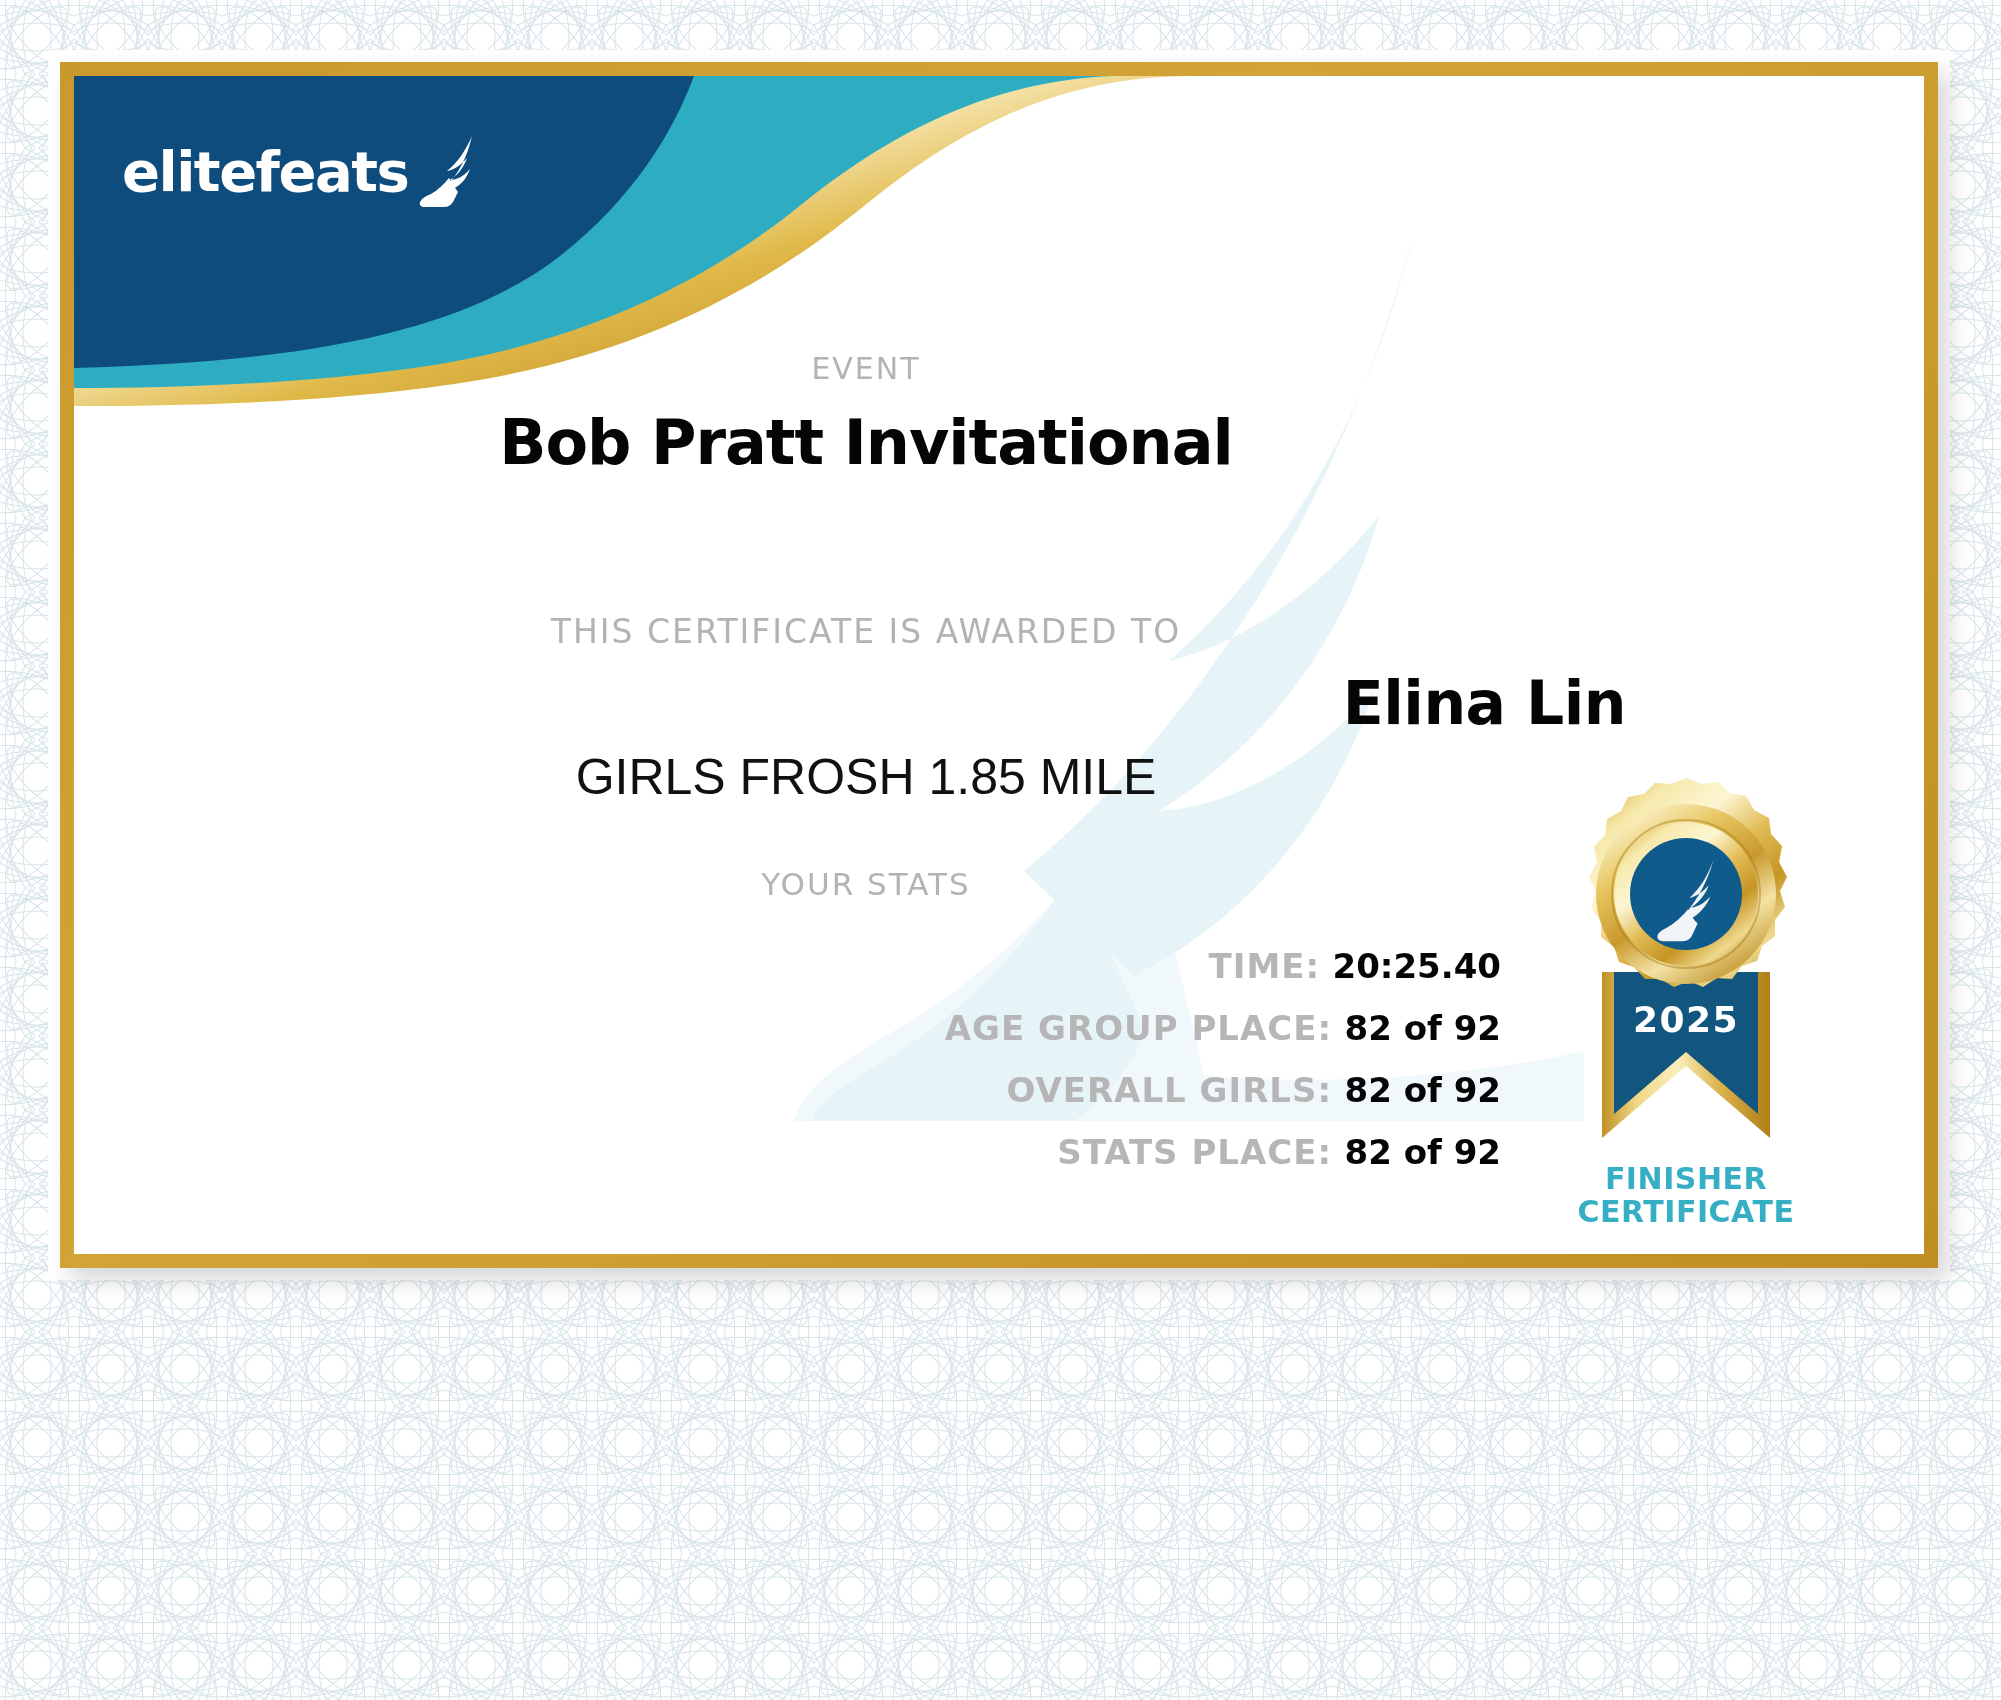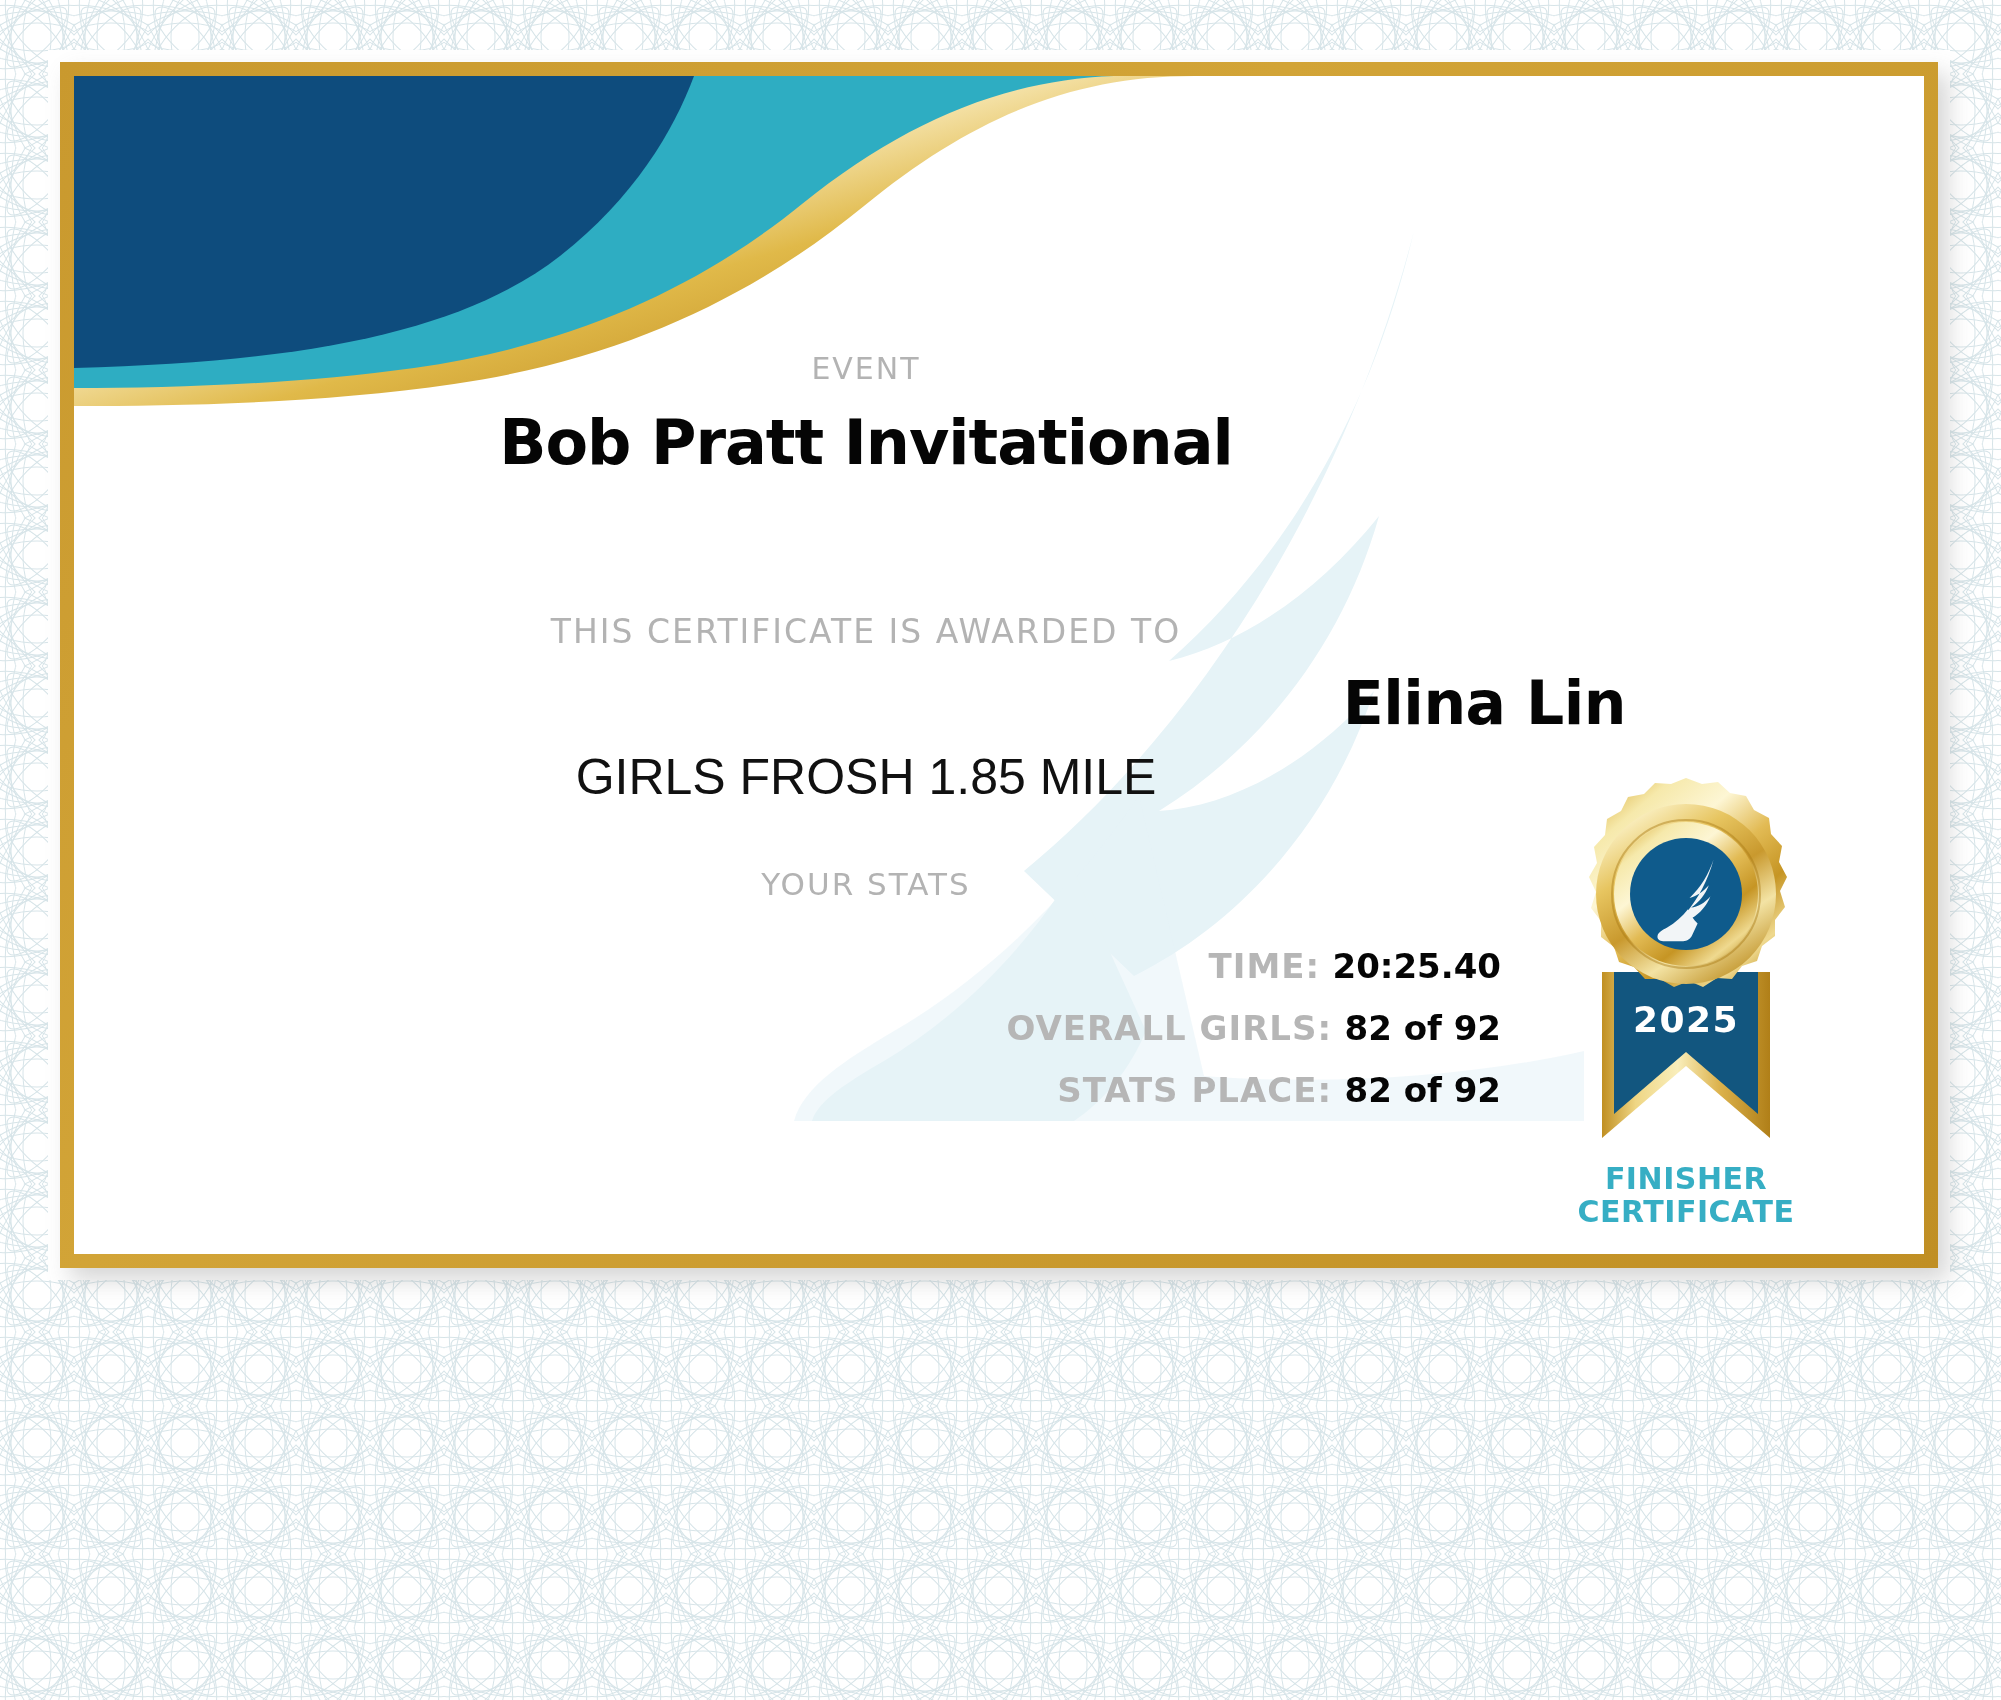--- a/index.html
+++ b/index.html
@@ -266,20 +266,30 @@
         <g clip-path="url(#hdrClip)">
 
           <path d="M0,0 L1120,0 C1000,0 900,40 790,130 C690,212 560,282 380,308 C250,327 110,330 0,330 Z" fill="url(#goldSwoosh)"></path>
 
           <path d="M0,0 L1040,0 C930,4 830,46 728,128 C632,206 508,268 340,292 C225,308 100,312 0,312 Z" fill="#2eadc2"></path>
 
           <path d="M0,0 L620,0 C600,54 560,122 486,180 C396,250 250,286 0,292 Z" fill="#0e4c7d"></path>
         </g>
       </svg>
 
+      <div id="logo-lockup">
+        <div id="logo-word">elitefeats</div>
+        <svg id="logo-wing" width="70" height="76" viewBox="0 0 70 76" xmlns="http://www.w3.org/2000/svg">
+          <g fill="#ffffff">
+            <path d="M58 2 C52 16 44 28 33 37 C40 36 47 31 53 24 C50 33 44 41 36 46 C43 46 50 42 56 35 C53 44 47 51 39 55 L34 50 C44 40 53 24 58 2 Z"></path>
+            <path d="M35 44 C30 50 24 56 17 60 C12 62 8 64 6 68 C5 71 7 73 11 73 L30 73 C34 73 37 71 39 68 L44 58 C41 54 38 49 35 44 Z"></path>
+            <path d="M8 70 C12 66 18 63 24 60 L30 66 C26 69 20 71 14 72 Z" fill="#ffffff"></path>
+          </g>
+        </svg>
+      </div>
 
       <svg id="watermark" viewBox="0 0 820 1000" xmlns="http://www.w3.org/2000/svg">
         <g fill="#e6f3f7">
           <path d="M640 60 C600 230 520 380 395 490 C470 472 545 420 605 345 C570 470 490 575 385 640 C455 636 535 594 600 520 C558 648 470 750 360 805 L250 700 C420 560 570 330 640 60 Z"></path>
           <path d="M365 625 C300 720 215 805 120 860 C70 890 30 915 20 950 L810 950 L810 880 C700 905 560 915 430 905 Z" opacity="0.55"></path>
           <path d="M300 700 C250 780 185 845 110 890 C72 912 44 930 38 950 L300 950 C330 930 356 898 372 860 L340 790 Z"></path>
         </g>
       </svg>
 
       <div id="content">
@@ -293,20 +303,24 @@
         <div id="recipient-name" class="val-strong">Elina Lin</div>
 
         <div id="division">GIRLS FROSH 1.85 MILE</div>
 
         <div id="stats-label" class="lbl">YOUR STATS</div>
 
         <div id="stats-list">
           <div class="stat-row">
             <span class="stat-key">TIME:</span>
             <span class="stat-val">20:25.40</span>
+          </div>
+          <div class="stat-row">
+            <span class="stat-key">AGE GROUP PLACE:</span>
+            <span class="stat-val">82 of 92</span>
           </div>
           <div class="stat-row">
             <span class="stat-key">OVERALL GIRLS:</span>
             <span class="stat-val">82 of 92</span>
           </div>
           <div class="stat-row">
             <span class="stat-key">STATS PLACE:</span>
             <span class="stat-val">82 of 92</span>
           </div>
         </div>

